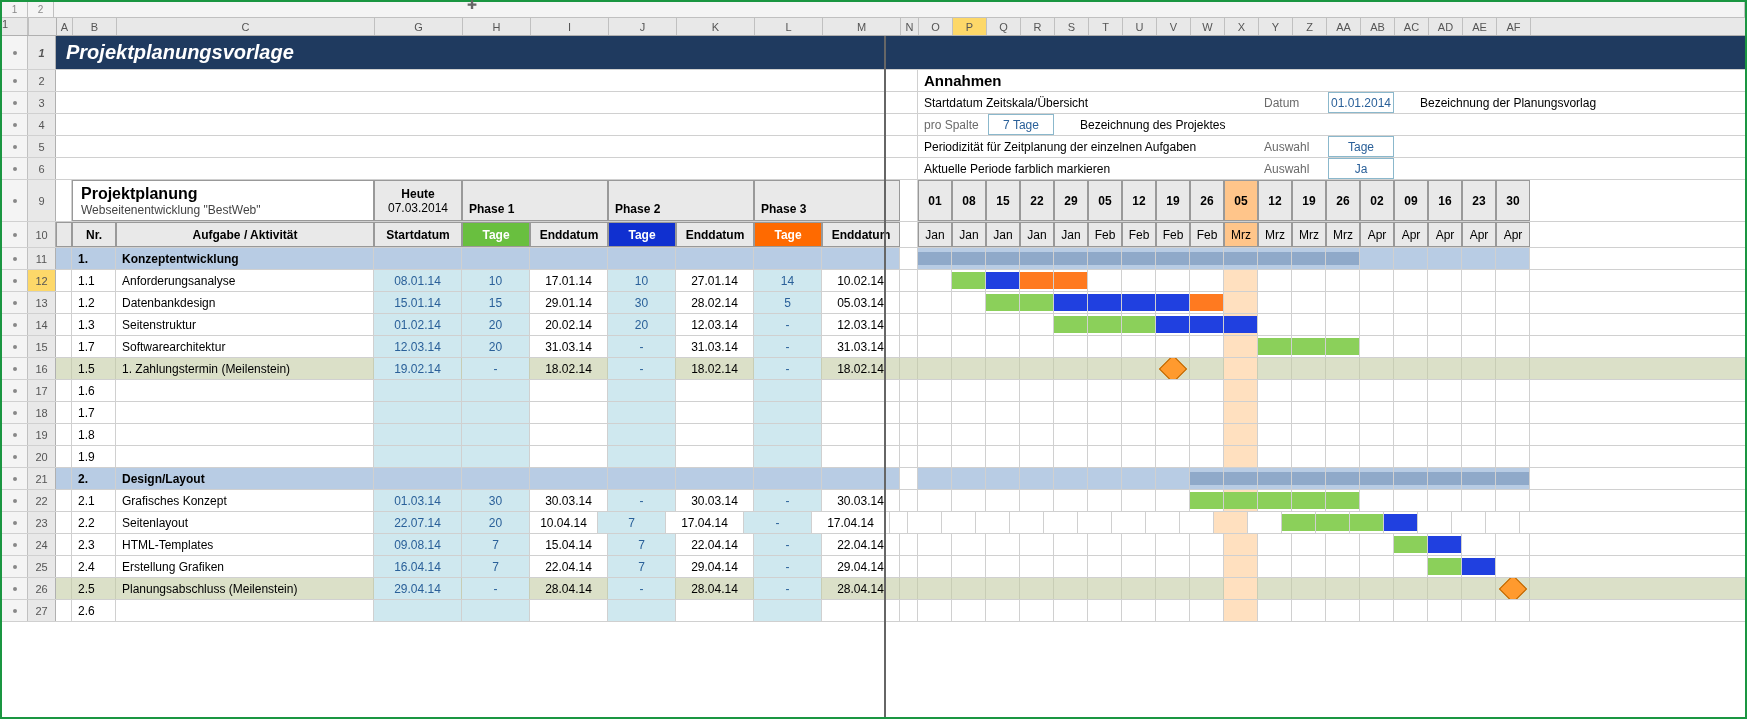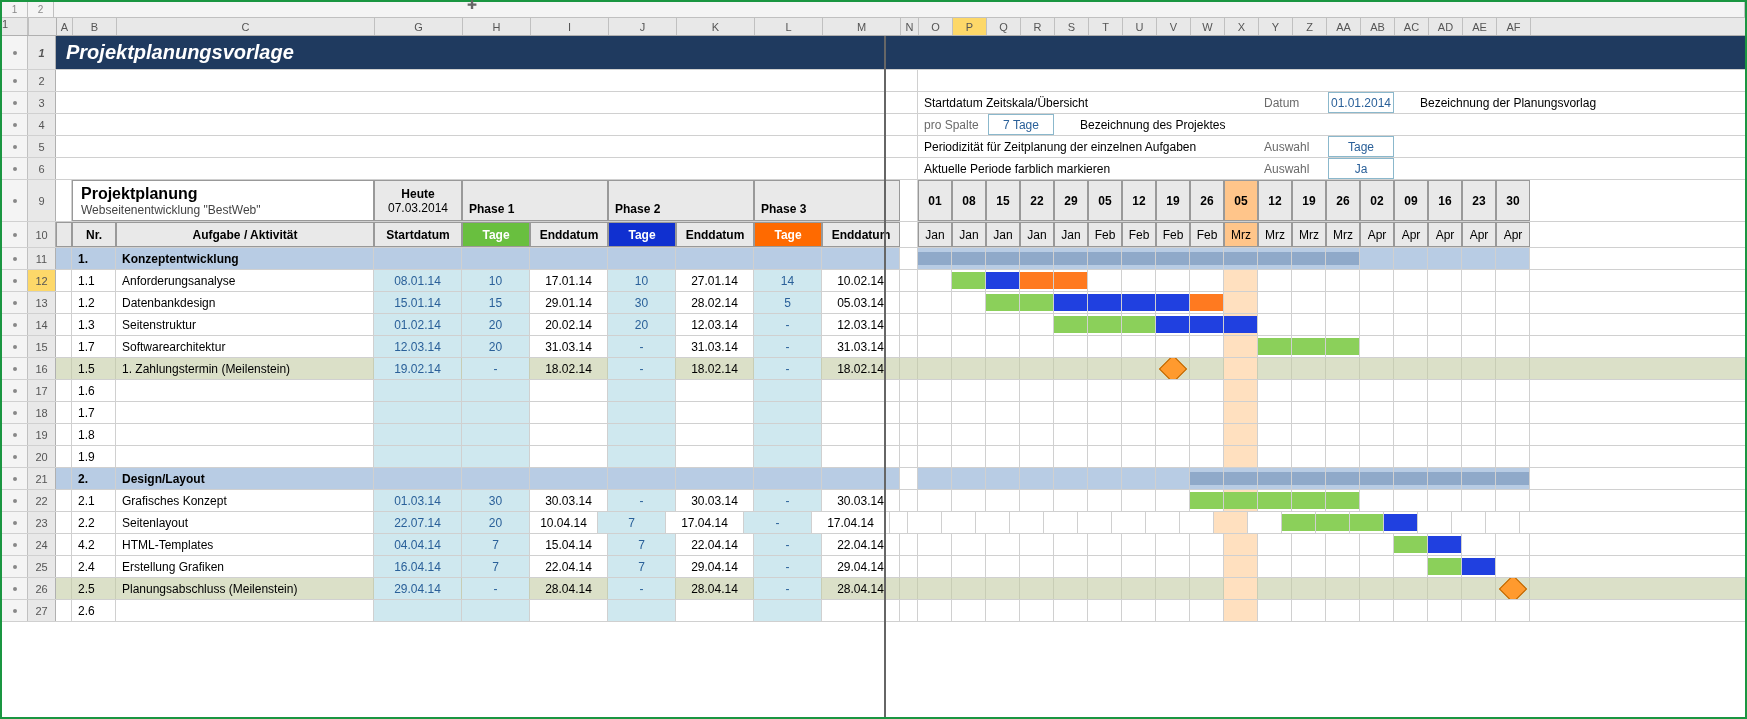--- a/index.html
+++ b/index.html
@@ -213,20 +213,21 @@
         </div>
       </div>
       <div class="row" style="height: 22px;">
         <div class="outline-gutter">
           <div class="outline-dot"></div>
         </div>
         <div class="rowhdr">2</div>
         <div class="cells">
           <div class="cell " style="width: 844px; border-right: none;"></div>
           <div class="cell w-N" style="width: 18px;"></div>
+          <div class="cell annahmen-lbl" style="width: 400px; border-right: none;">Annahmen</div>
         </div>
       </div>
       <div class="row" style="height: 22px;">
         <div class="outline-gutter">
           <div class="outline-dot"></div>
         </div>
         <div class="rowhdr">3</div>
         <div class="cells">
           <div class="cell " style="width: 844px; border-right: none;"></div>
           <div class="cell w-N" style="width: 18px;"></div>
@@ -940,23 +941,23 @@
           <div class="cell w-gcol gcell"></div>
         </div>
       </div>
       <div class="row" style="height: 22px;">
         <div class="outline-gutter">
           <div class="outline-dot"></div>
         </div>
         <div class="rowhdr">24</div>
         <div class="cells">
           <div class="cell w-A " style="width: 16px;"></div>
-          <div class="cell " style="width: 44px;">4.2</div>
+          <div class="cell " style="width: 44px;">2.3</div>
           <div class="cell " style="width: 258px;">HTML-Templates</div>
-          <div class="cell datacell lightblue linkblue" style="width: 88px;">04.04.14</div>
+          <div class="cell datacell lightblue linkblue" style="width: 88px;">09.08.14</div>
           <div class="cell datacell lightblue linkblue" style="width: 68px;">7</div>
           <div class="cell datacell" style="width: 78px;">15.04.14</div>
           <div class="cell datacell lightblue linkblue" style="width: 68px;">7</div>
           <div class="cell datacell" style="width: 78px;">22.04.14</div>
           <div class="cell datacell lightblue linkblue" style="width: 68px;">-</div>
           <div class="cell datacell" style="width: 78px;">22.04.14</div>
           <div class="cell w-N" style="width: 18px;"></div>
           <div class="cell w-gcol gcell"></div>
           <div class="cell w-gcol gcell"></div>
           <div class="cell w-gcol gcell"></div>

